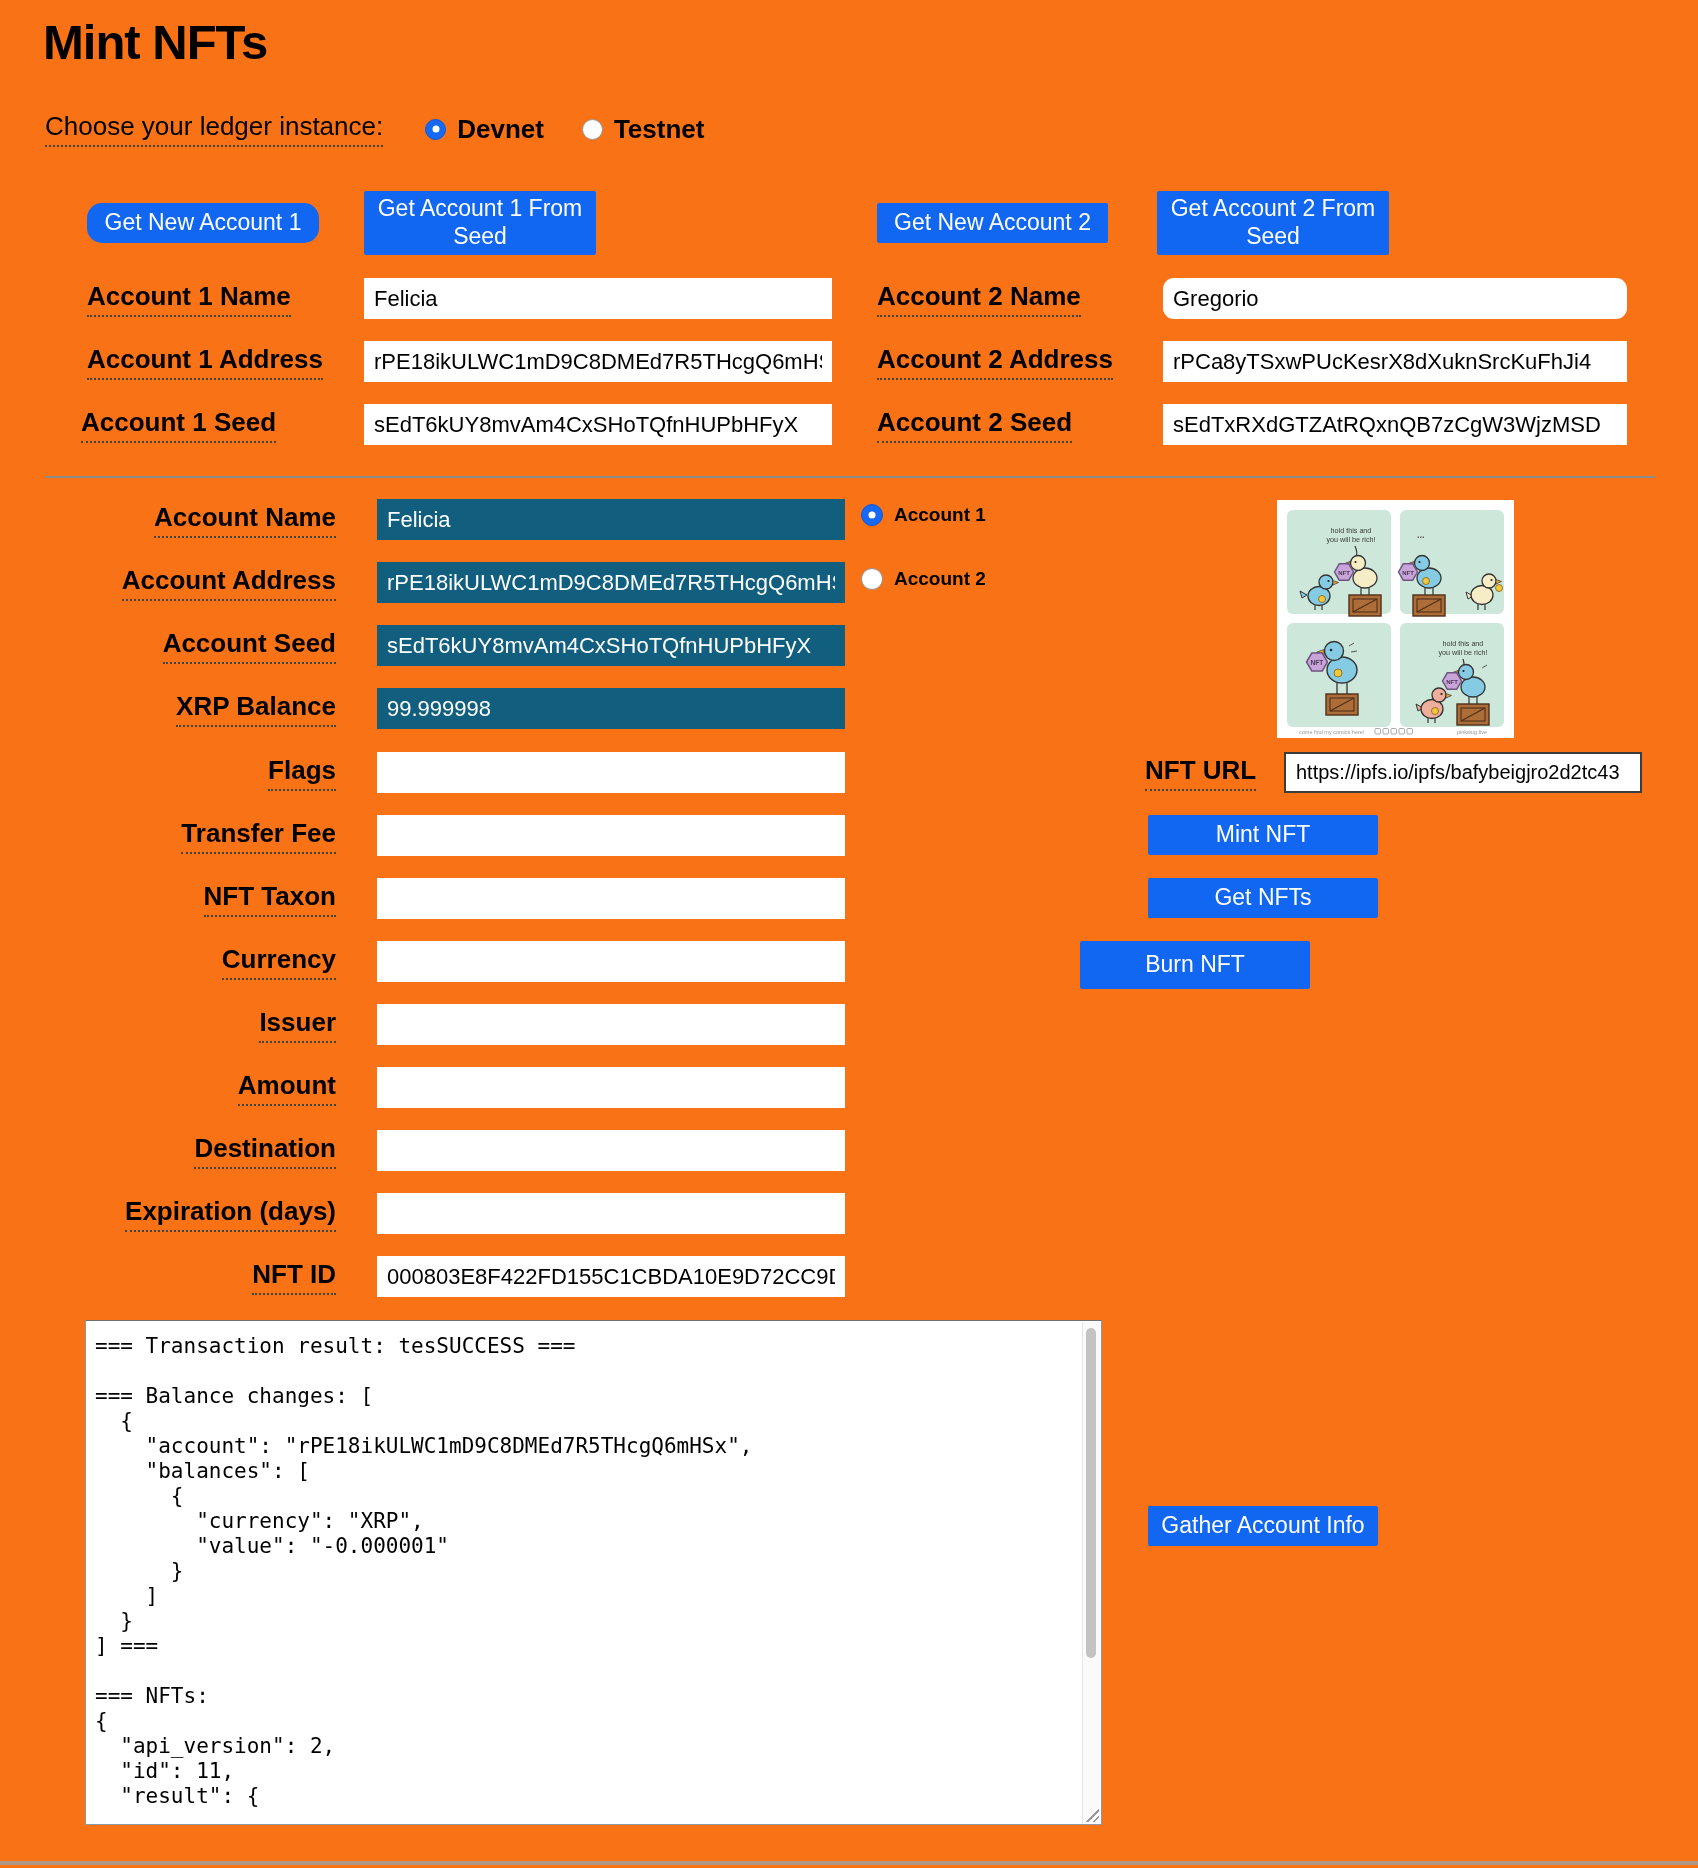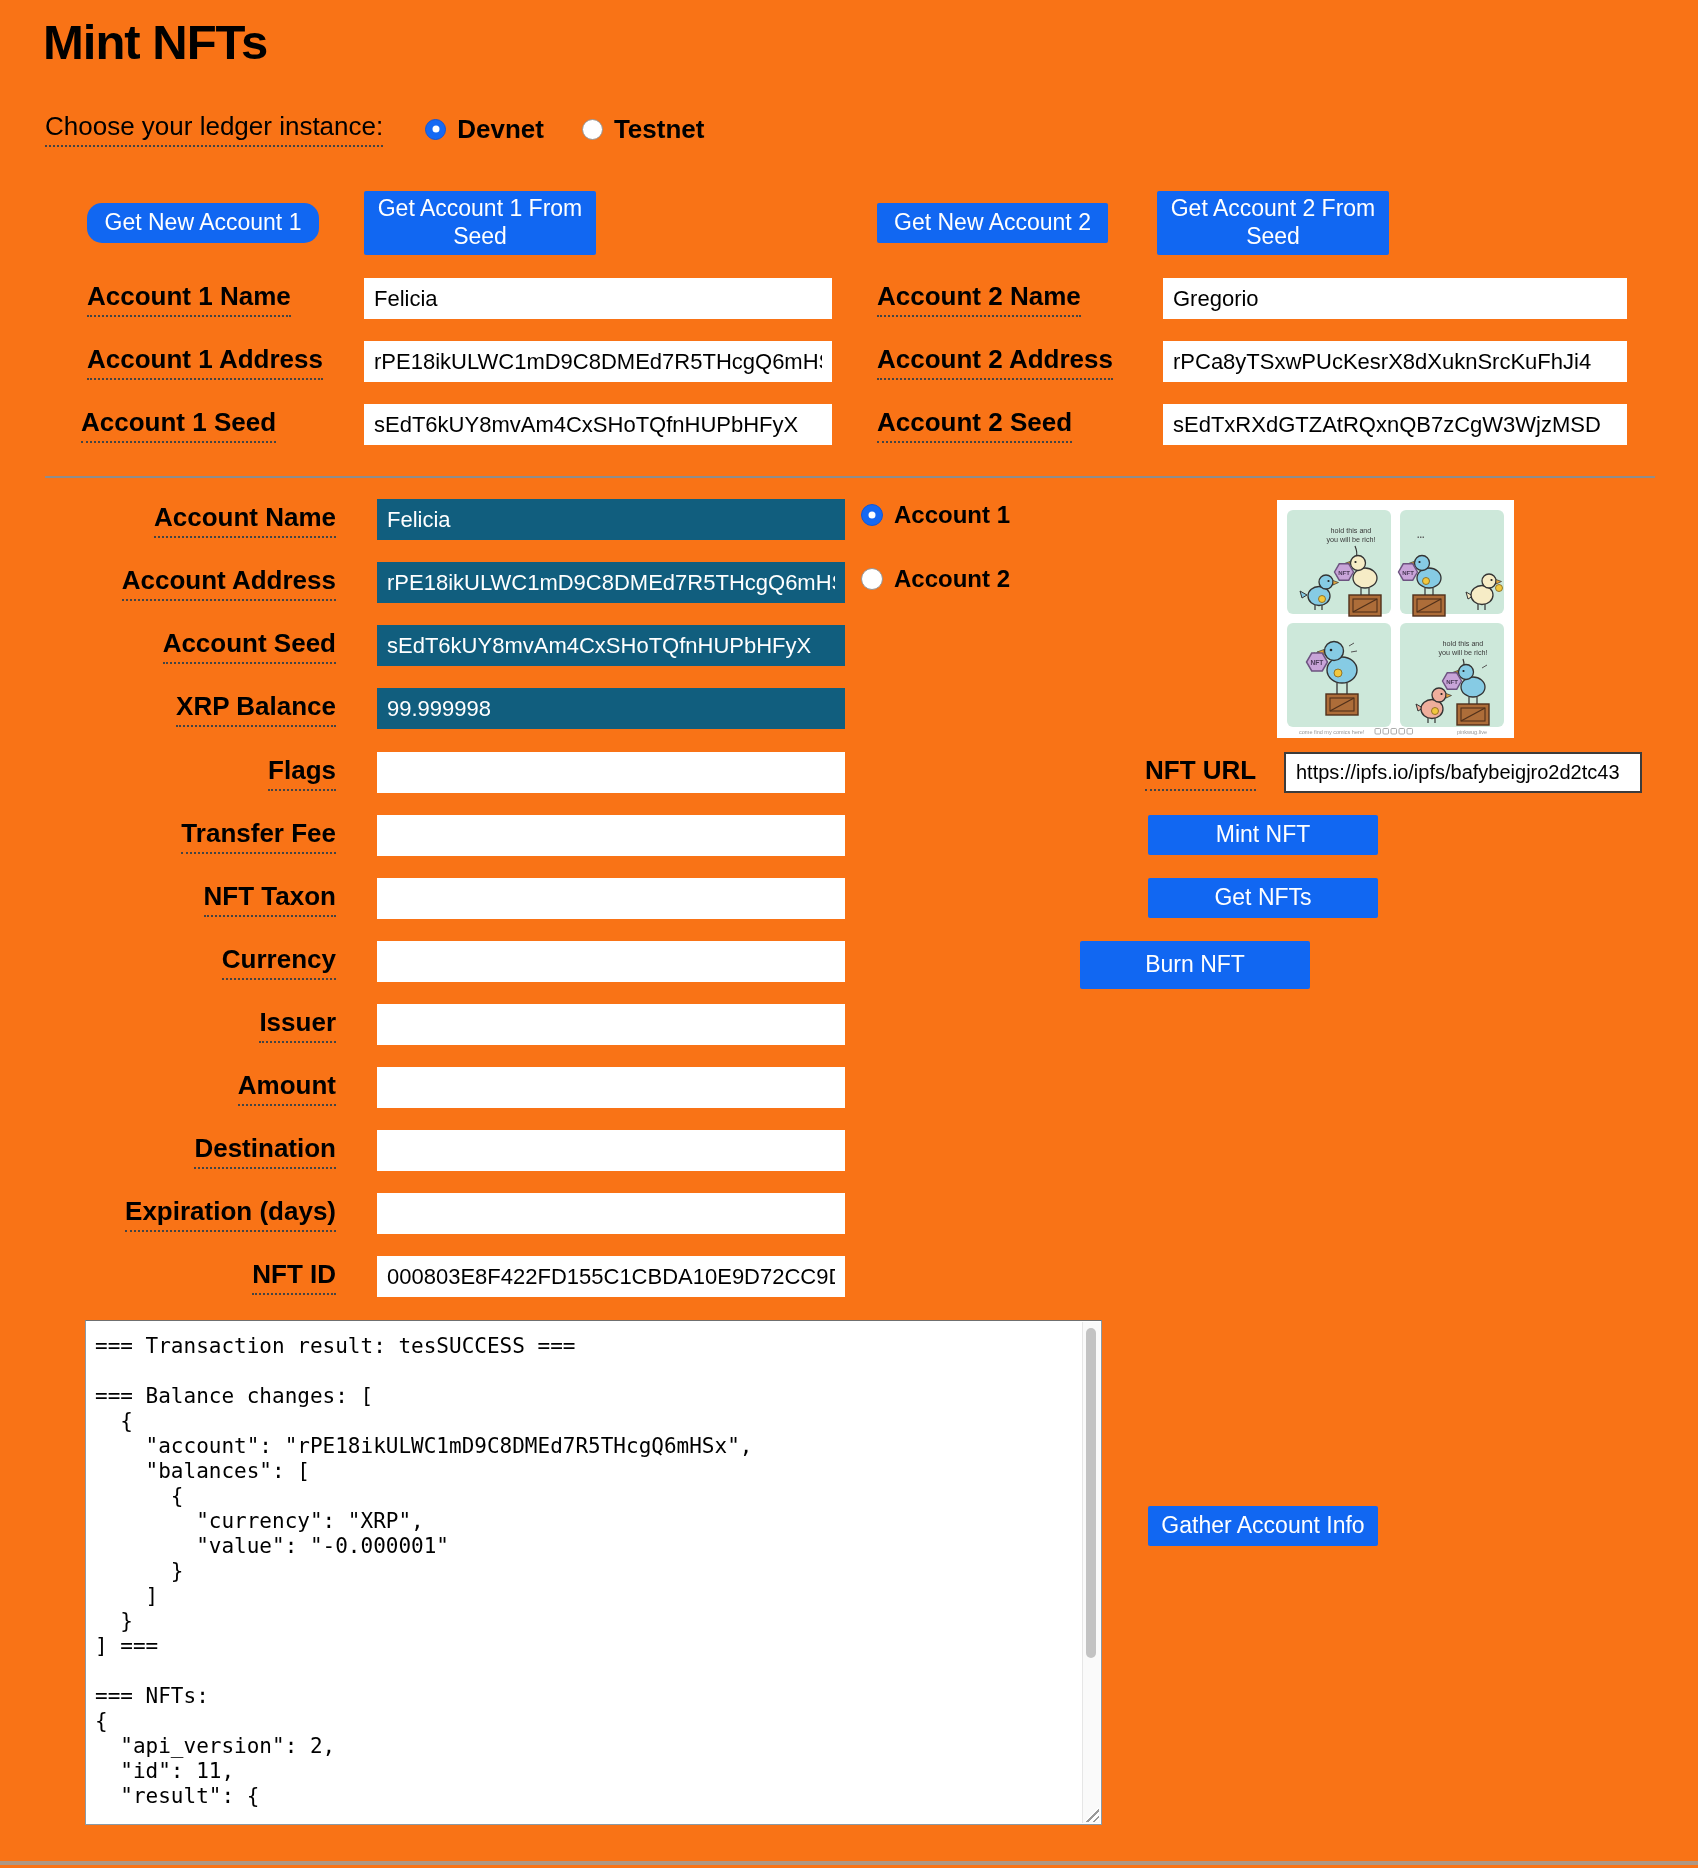--- a/index.html
+++ b/index.html
@@ -32,21 +32,21 @@
   .results pre{margin:0;padding:13px 34px 0 9px;font-family:"DejaVu Sans Mono","Liberation Mono",monospace;
            font-size:21px;line-height:25px;white-space:pre;}
   .sb-track{position:absolute;top:1px;right:1px;bottom:1px;width:17px;background:#fafafa;border-left:1px solid #e6e6e6;}
   .sb-thumb{position:absolute;top:6px;left:3px;width:10px;height:330px;background:#c3c3c3;border-radius:6px;}
   .resize-grip{position:absolute;right:2px;bottom:2px;width:15px;height:15px;background:#fff;
       clip-path:polygon(100% 0,100% 100%,0 100%);
       background-image:repeating-linear-gradient(135deg,transparent,transparent 3px,#9a9a9a 3px,#9a9a9a 4.5px);}
   .bottom-rule{position:absolute;left:0;top:1861px;width:100%;height:4px;background:#93a3ab;opacity:.75;}
   .acct-radio-row{position:absolute;display:flex;align-items:center;height:24px;}
   .acct-radio-row .radio{width:22px;height:22px;}
-  .acct-radio-row .radio-label{font-size:24px;}
+  .acct-radio-row .radio-label{font-size:19px;}
 </style>
 </head>
 <body>
 
 <div class="page">
 
   <h1 class="title">Mint NFTs</h1>
 
   <div class="chooser-row">
     <span class="chooser-label">Choose your ledger instance:</span>
@@ -74,21 +74,21 @@
     </div>
   <input class="inp" style="left: 364px; top: 341px; width: 468px;" value="rPE18ikULWC1mD9C8DMEd7R5THcgQ6mHSx">
   <div class="lblrow" style="left:81px;top:404px;">
       <span class="lbl">Account 1 Seed</span>
     </div>
   <input class="inp" style="left: 364px; top: 404px; width: 468px;" value="sEdT6kUY8mvAm4CxSHoTQfnHUPbHFyX">
 
   <div class="lblrow" style="left:877px;top:278px;">
       <span class="lbl">Account 2 Name</span>
     </div>
-  <input class="inp" style="left: 1163px; top: 278px; width: 464px;" value="Gregorio">
+  <input class="inp" style="left: 1163px; top: 278px; width: 464px; border-radius: 11px;" value="Gregorio">
   <div class="lblrow" style="left:877px;top:341px;">
       <span class="lbl">Account 2 Address</span>
     </div>
   <input class="inp" style="left: 1163px; top: 341px; width: 464px;" value="rPCa8yTSxwPUcKesrX8dXuknSrcKuFhJi4">
   <div class="lblrow" style="left:877px;top:404px;">
       <span class="lbl">Account 2 Seed</span>
     </div>
   <input class="inp" style="left: 1163px; top: 404px; width: 464px;" value="sEdTxRXdGTZAtRQxnQB7zCgW3WjzMSD">
 
   <div class="hr-line" style="left:45px;top:476px;width:1610px;"></div>

